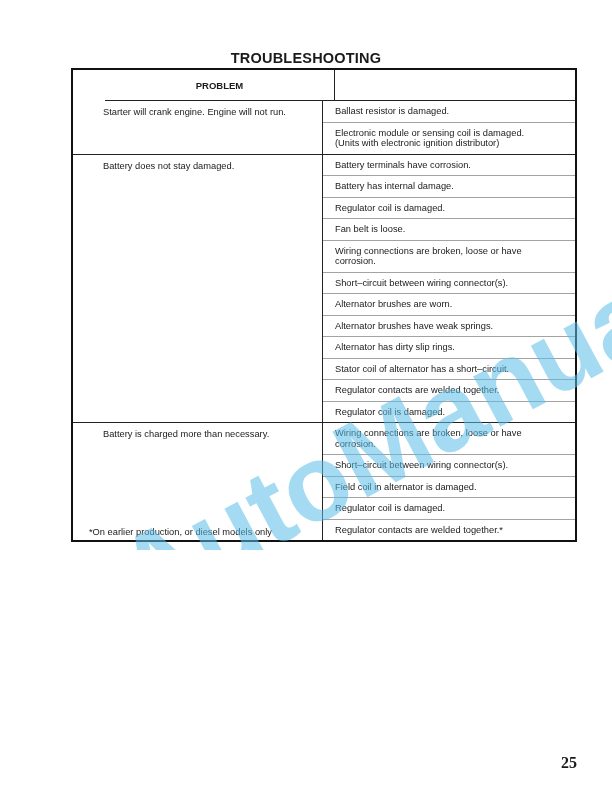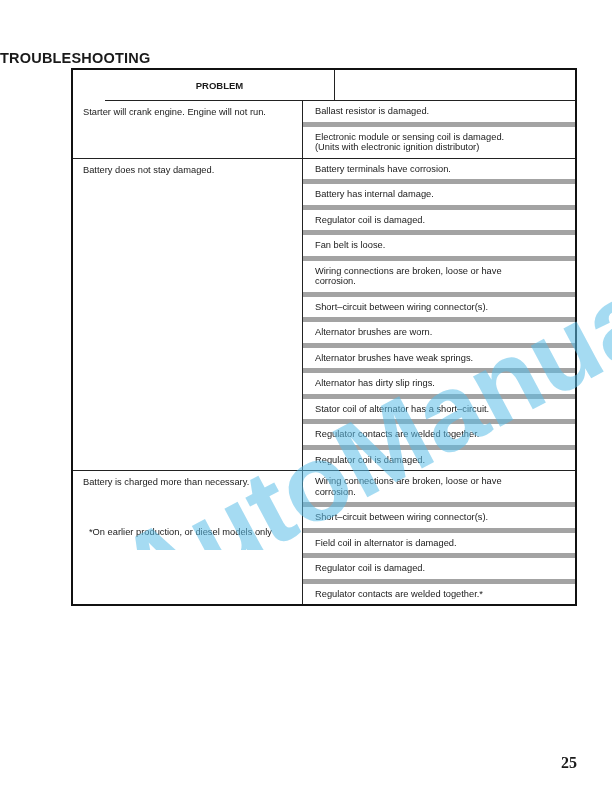--- a/index.html
+++ b/index.html
@@ -2,42 +2,42 @@
 <html><head>
   <meta charset="utf-8">
   <style>
     html, body { margin: 0; padding: 0; background: #ffffff; }
     body {
       width: 612px; height: 792px; position: relative; overflow: hidden;
       font-family: "Liberation Sans", sans-serif; color: #1a1a1a;
     }
     .title {
       position: absolute; left: 0; width: 612px; top: 50px;
-      text-align: left; font-weight: bold; font-size: 14.5px; letter-spacing: 0.2px;
+      text-align: center; font-weight: bold; font-size: 14.5px; letter-spacing: 0.2px;
     }
     .table {
       position: absolute; left: 71px; top: 68px; width: 506px;
       border: 2px solid #111; box-sizing: border-box;
     }
     .thead { display: flex; height: 30px; border-bottom: 1px solid #222; margin-left: 32px; }
     .thead .th {
       display: flex; align-items: center; justify-content: center;
       font-weight: bold; font-size: 9.5px;
     }
     .col-problem { width: 230px; box-sizing: border-box; border-right: 1px solid #222; }
     .col-cause { flex: 1; }
     .group { display: flex; border-bottom: 1px solid #222; }
     .group:last-child { border-bottom: none; }
     .problem-cell {
-      font-size: 9.3px; padding: 6px 10px; box-sizing: border-box; line-height: 11px;
+      font-size: 9.3px; padding: 6px 10px; box-sizing: border-box; line-height: 11px; margin-left: 20px;
     }
     .causes { flex: 1; display: flex; flex-direction: column; }
     .cause {
       font-size: 9.3px; line-height: 10.5px; padding: 5px 8px 5px 12px;
-      border-bottom: 5px solid #a3a3a3; box-sizing: border-box; min-height: 20px;
+      border-bottom: 1px solid #a3a3a3; box-sizing: border-box; min-height: 20px;
     }
     .cause:last-child { border-bottom: none; }
     .cause .l2 { display: block; }
     .footnote {
       position: absolute; left: 89px; top: 527px; font-size: 9.3px;
     }
     .page-number {
       position: absolute; left: 561px; top: 754px; font-size: 16px; font-weight: bold;
       font-family: "Liberation Serif", serif;
     }

